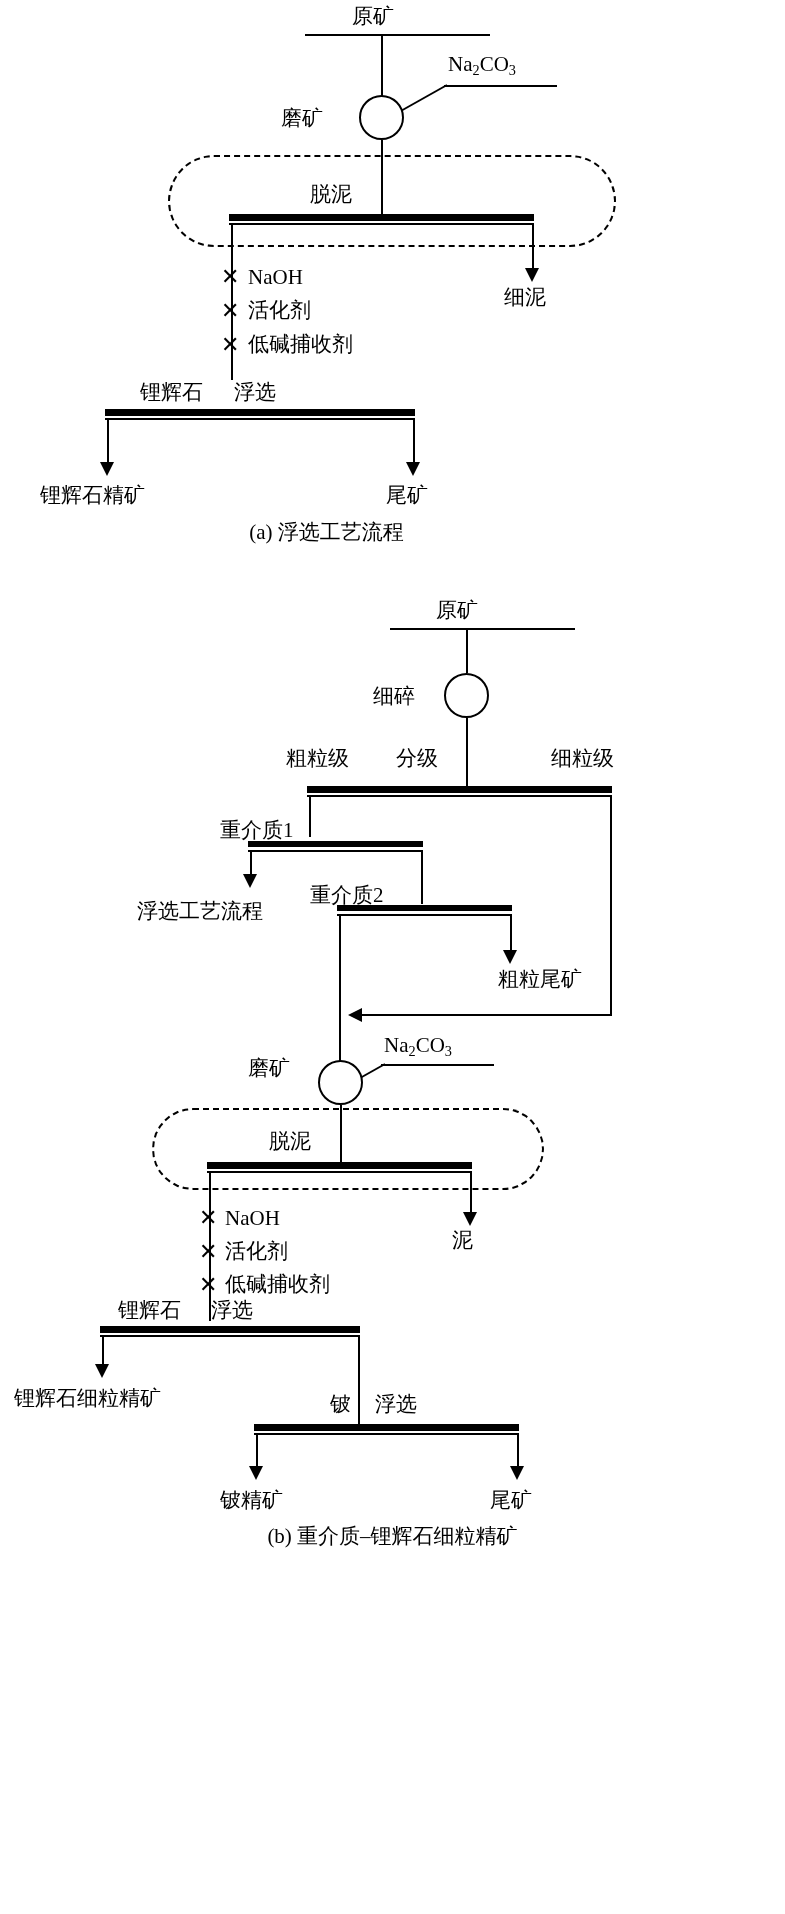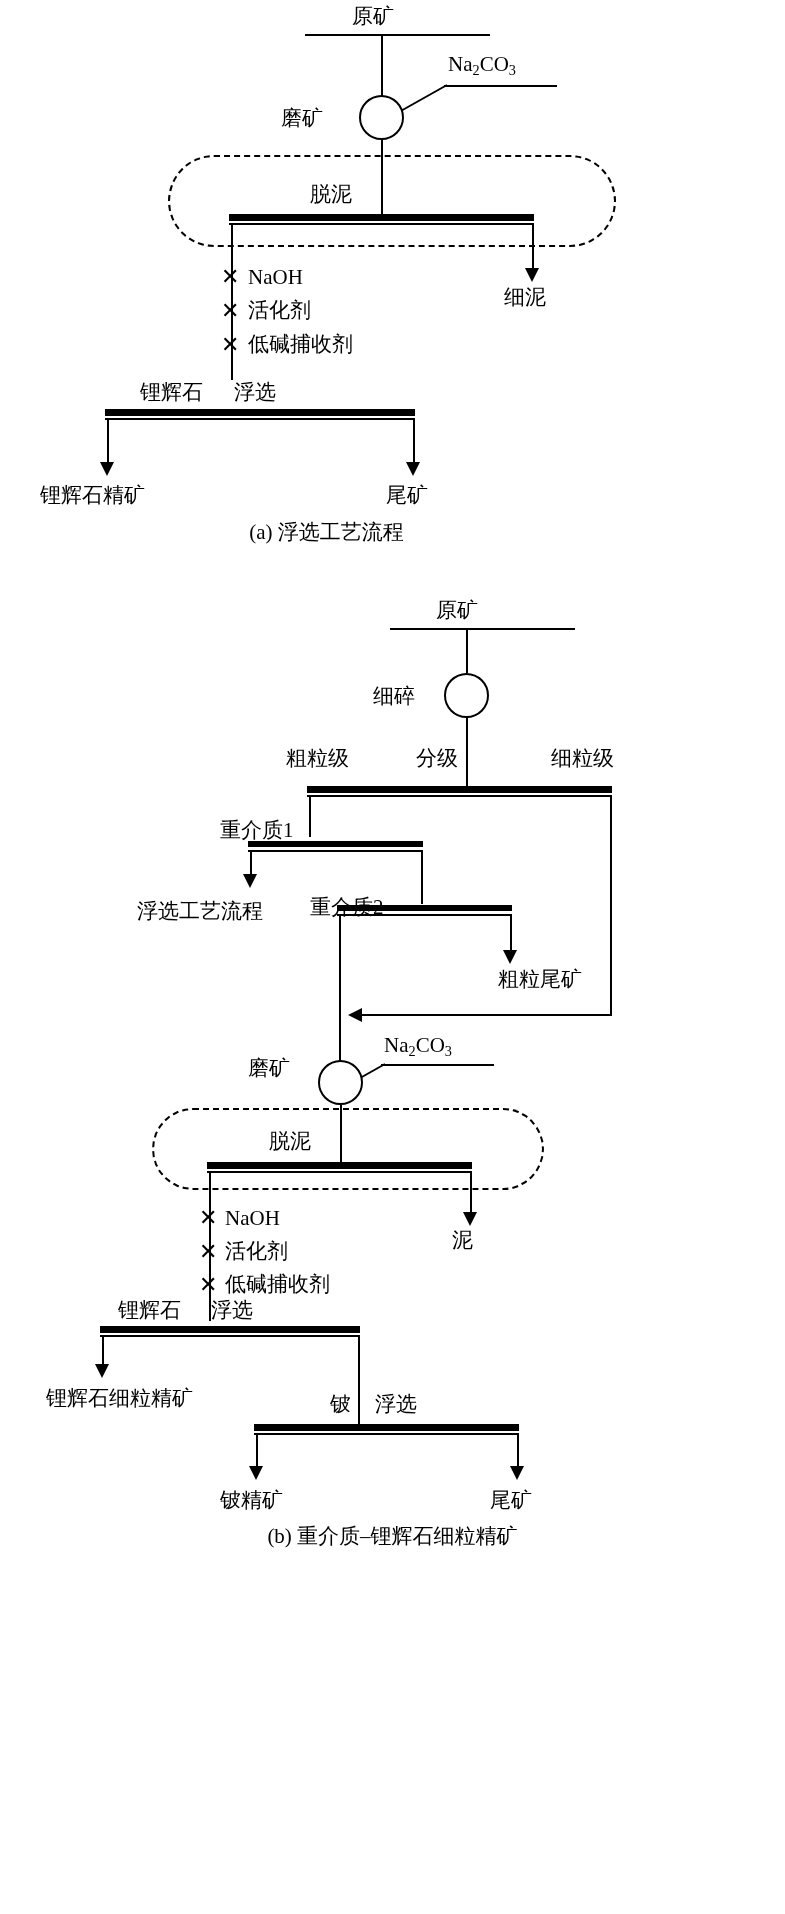--- a/index.html
+++ b/index.html
@@ -166,40 +166,40 @@
 
     <div class="lbl" style="left:436px; top:598px;">原矿</div>
     <div class="hline" style="left:390px; top:628px; width:185px;"></div>
     <div class="vline" style="left:466px; top:628px; height:45px;"></div>
 
     <div class="lbl" style="left:373px; top:684px;">细碎</div>
     <div class="circle" style="left:444px; top:673px; width:45px; height:45px;"></div>
     <div class="vline" style="left:466px; top:718px; height:68px;"></div>
 
     <div class="lbl" style="left:286px; top:746px;">粗粒级</div>
-    <div class="lbl" style="left:416px; top:746px;">分级</div>
+    <div class="lbl" style="left:396px; top:746px;">分级</div>
     <div class="lbl" style="left:551px; top:746px;">细粒级</div>
 
     <div class="bar" style="left:307px; top:786px; width:305px;"></div>
 
     <div class="vline" style="left:309px; top:797px; height:40px;"></div>
 
     <div class="vline" style="left:610px; top:797px; height:218px;"></div>
     <div class="hline" style="left:360px; top:1014px; width:252px;"></div>
     <div class="arrow-left" style="left:348px; top:1008px;"></div>
 
     <div class="lbl" style="left:220px; top:818px;">重介质1</div>
     <div class="bar thin" style="left:248px; top:841px; width:175px;"></div>
 
     <div class="vline" style="left:250px; top:852px; height:28px;"></div>
     <div class="arrow-down" style="left:243px; top:874px;"></div>
 
     <div class="vline" style="left:421px; top:852px; height:52px;"></div>
 
-    <div class="lbl" style="left:310px; top:883px;margin-top:12px;">重介质2</div>
+    <div class="lbl" style="left:310px; top:883px;">重介质2</div>
     <div class="bar thin" style="left:337px; top:905px; width:175px;"></div>
 
     <div class="vline" style="left:339px; top:916px; height:145px;"></div>
 
     <div class="vline" style="left:510px; top:916px; height:40px;"></div>
     <div class="arrow-down" style="left:503px; top:950px;"></div>
 
     <div class="lbl" style="left:137px; top:899px;">浮选工艺流程</div>
 
     <div class="lbl" style="left:451px; top:967px;margin-left:47px;">粗粒尾矿</div>
@@ -231,21 +231,21 @@
     <div class="xmark" style="left:199px; top:1274px;">✕</div>
     <div class="lbl" style="left:225px; top:1272px;">低碱捕收剂</div>
 
     <div class="lbl" style="left:118px; top:1298px;">锂辉石</div>
     <div class="lbl" style="left:211px; top:1298px;">浮选</div>
 
     <div class="bar" style="left:100px; top:1326px; width:260px;"></div>
 
     <div class="vline" style="left:102px; top:1337px; height:32px;"></div>
     <div class="arrow-down" style="left:95px; top:1364px;"></div>
-    <div class="lbl" style="left:14px; top:1386px;margin-left:32px;">锂辉石细粒精矿</div>
+    <div class="lbl" style="left:14px; top:1386px;">锂辉石细粒精矿</div>
 
     <div class="vline" style="left:358px; top:1337px; height:90px;"></div>
 
     <div class="lbl" style="left:330px; top:1392px;">铍</div>
     <div class="lbl" style="left:375px; top:1392px;">浮选</div>
     <div class="bar" style="left:254px; top:1424px; width:265px;"></div>
     <div class="vline" style="left:256px; top:1435px; height:35px;"></div>
     <div class="arrow-down" style="left:249px; top:1466px;"></div>
     <div class="vline" style="left:517px; top:1435px; height:35px;"></div>
     <div class="arrow-down" style="left:510px; top:1466px;"></div>

